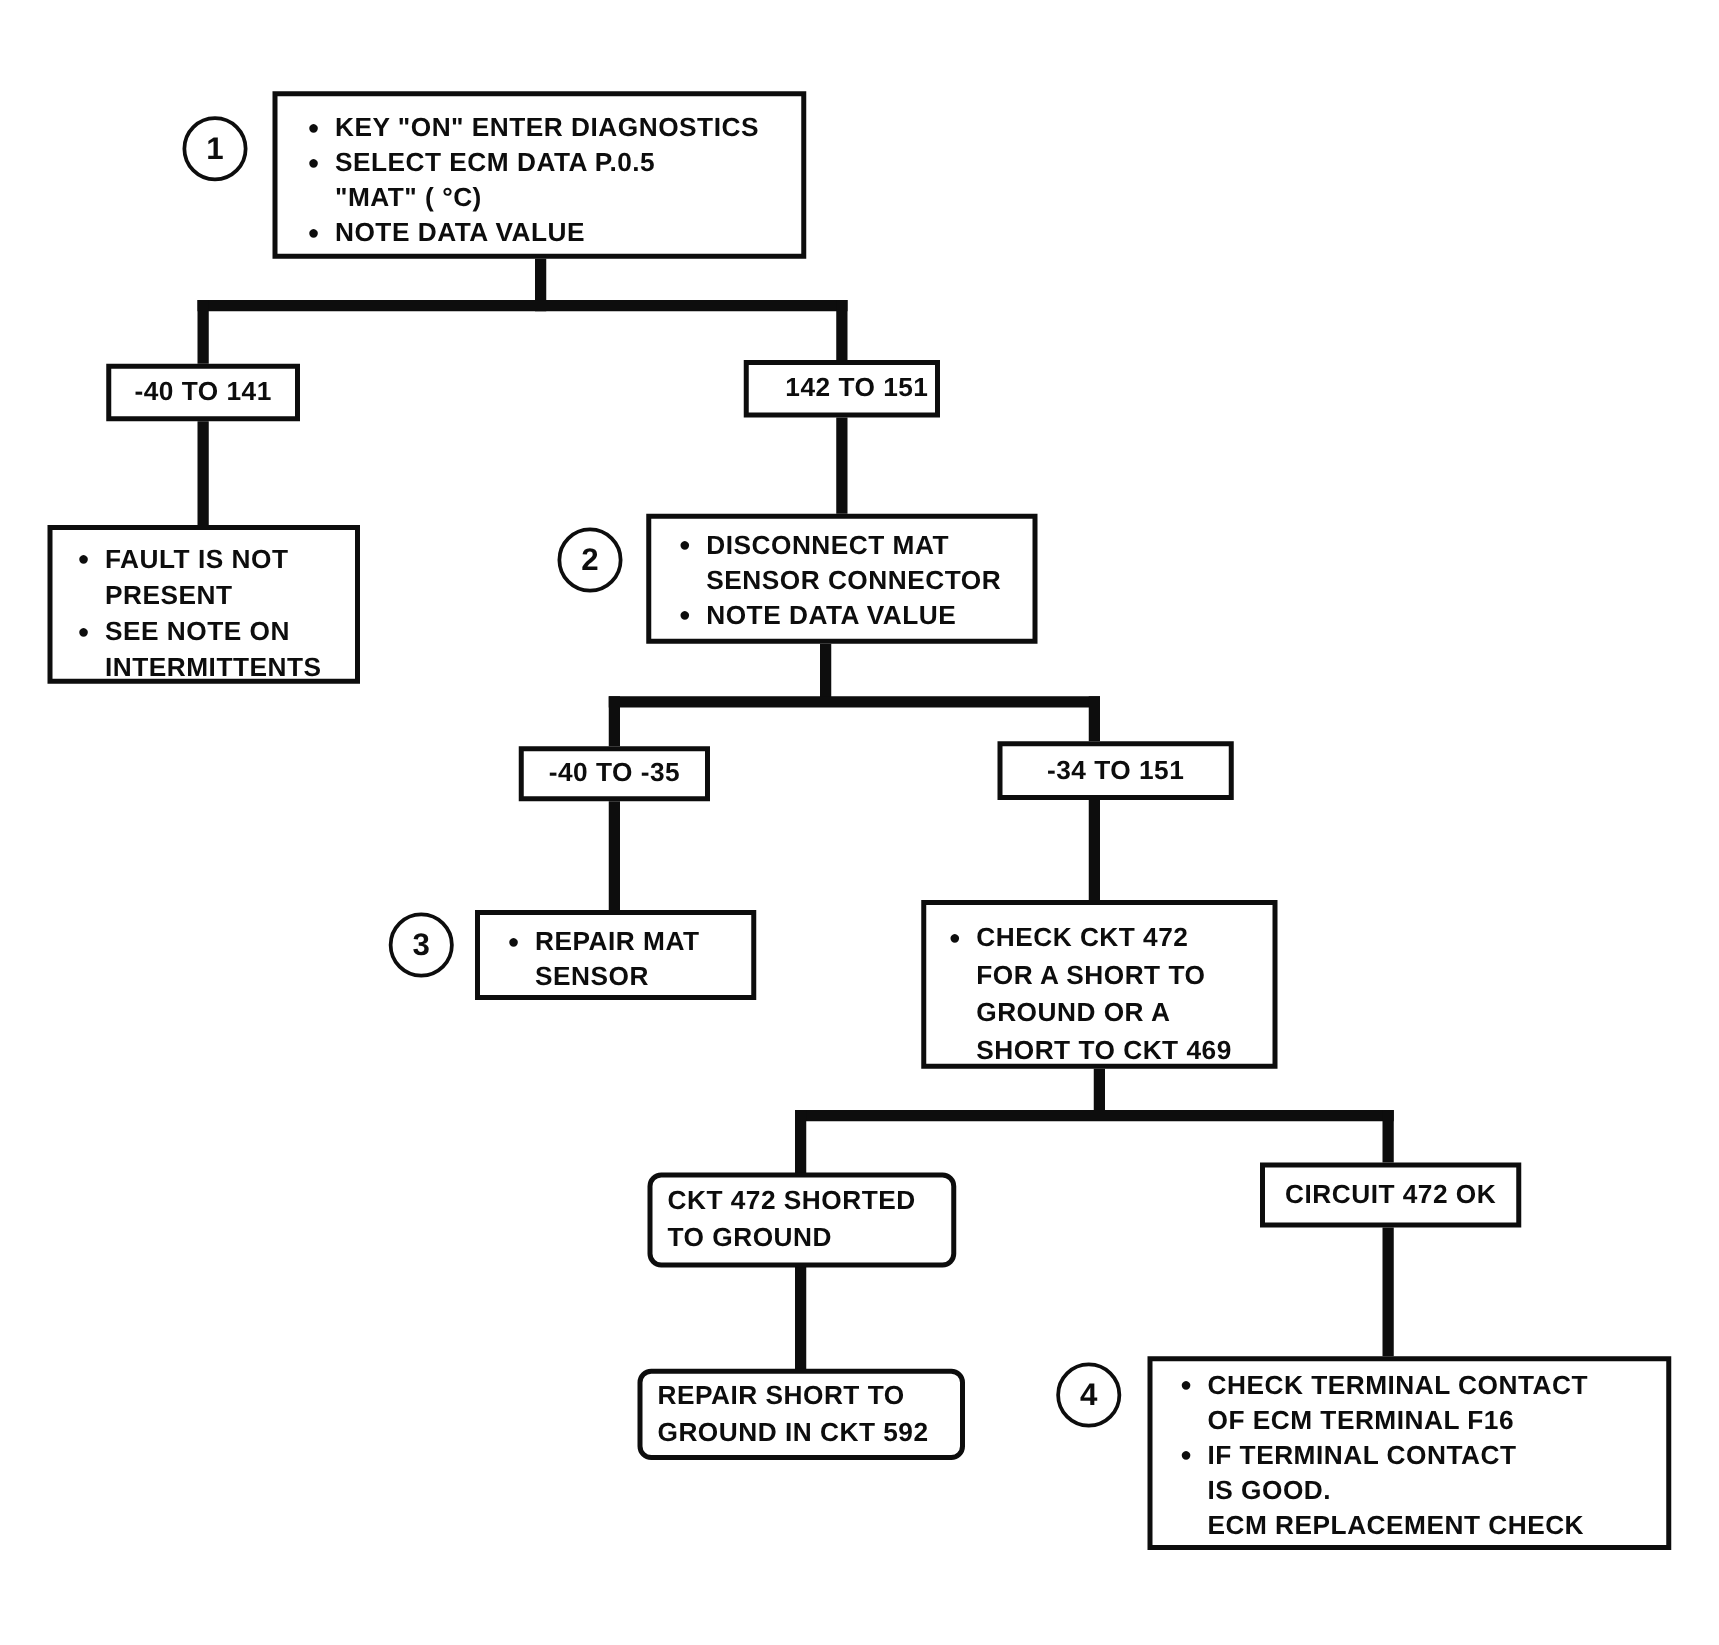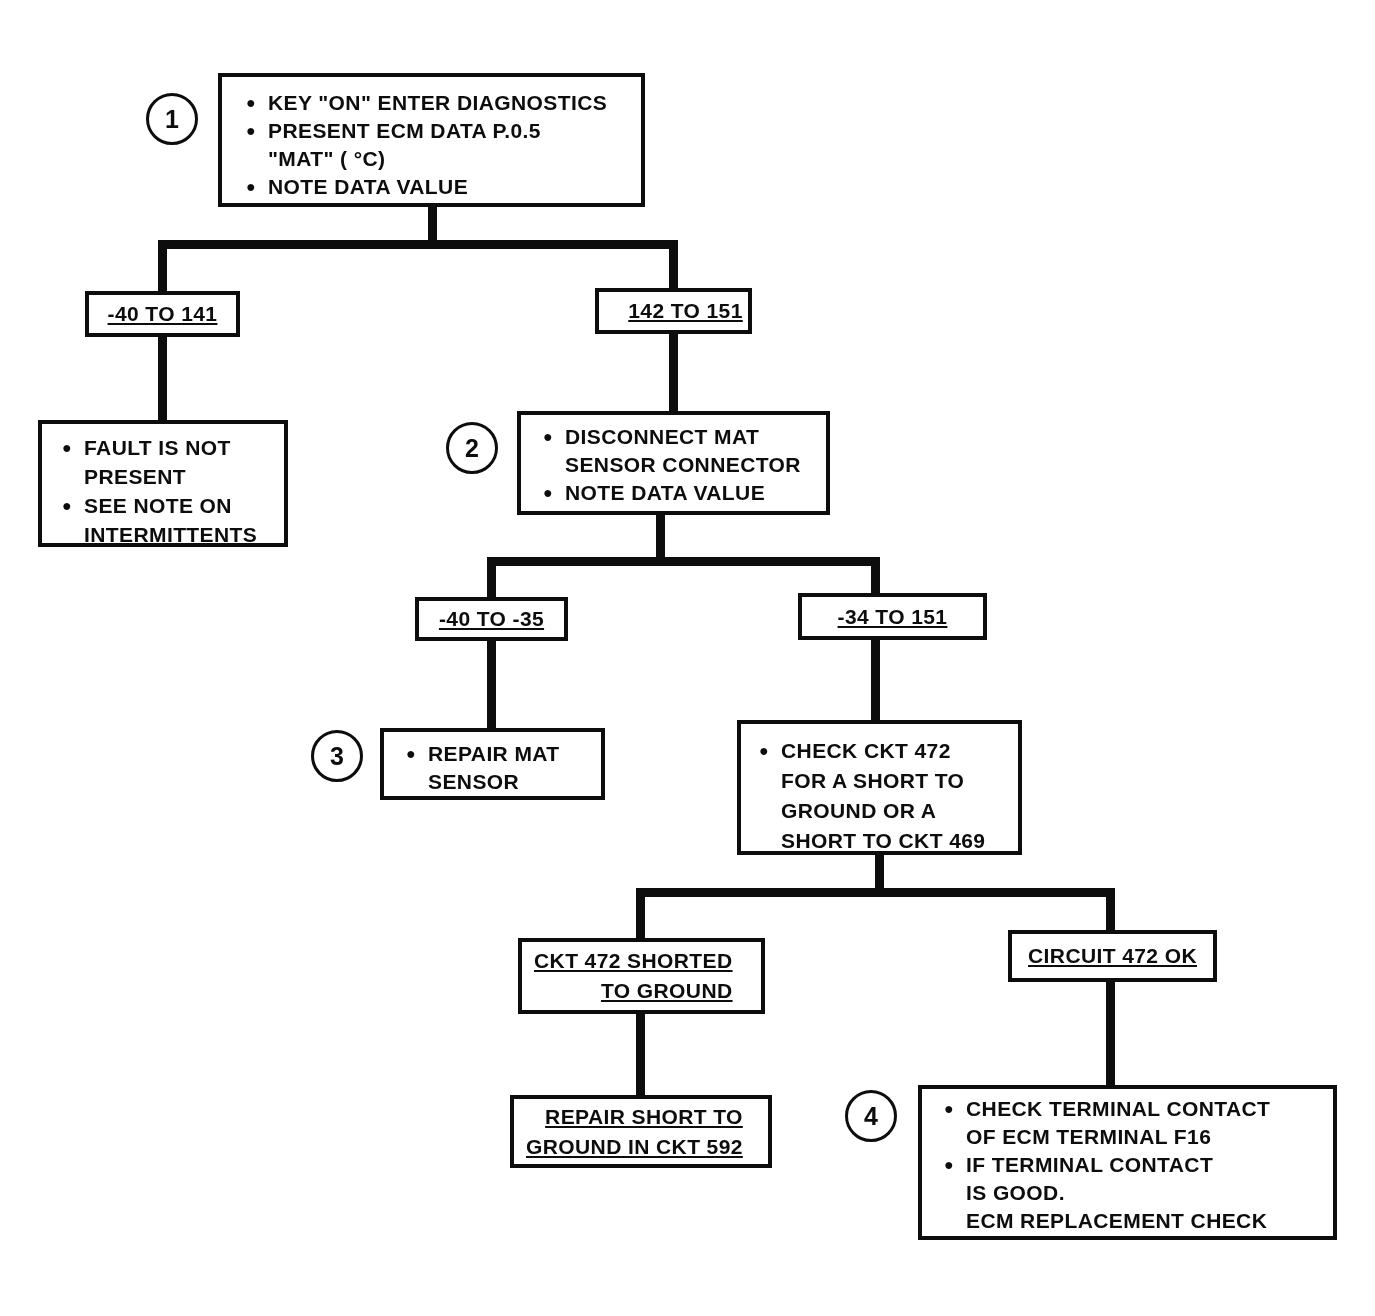--- a/index.html
+++ b/index.html
@@ -30,27 +30,27 @@
     line-height: 28px;
     letter-spacing: 0.4px;
     color: #0d0d0d;
   }
   .label-box {
     display: flex;
     align-items: center;
     justify-content: center;
     text-align: center;
     white-space: pre-line;
-    text-decoration: underline;
   }
   .label-box.left-text {
     justify-content: flex-start;
-    text-align: right;
+    text-align: left;
     padding-left: 12px;
     padding-right: 8px;
+    border-radius: 11px;
   }
   .bullets {
     display: flex;
     flex-direction: column;
   }
   .bullet-row {
     display: flex;
     align-items: flex-start;
   }
   .dot {
@@ -125,21 +125,21 @@
     <span>4</span>
   </div>
 
   <div class="box bullets pad-a" style="left:218px; top:73px; width:427px; height:134px;">
     <div class="bullet-row">
       <span class="dot">●</span>
       <span class="btext">KEY "ON" ENTER DIAGNOSTICS</span>
     </div>
     <div class="bullet-row">
       <span class="dot">●</span>
-      <span class="btext">PRESENT ECM DATA P.0.5
+      <span class="btext">SELECT ECM DATA P.0.5
 "MAT" ( °C)</span>
     </div>
     <div class="bullet-row">
       <span class="dot">●</span>
       <span class="btext">NOTE DATA VALUE</span>
     </div>
   </div>
 
   <div class="box label-box" style="left:85px; top:291px; width:155px; height:46px;">
     <span>-40 TO 141</span>

